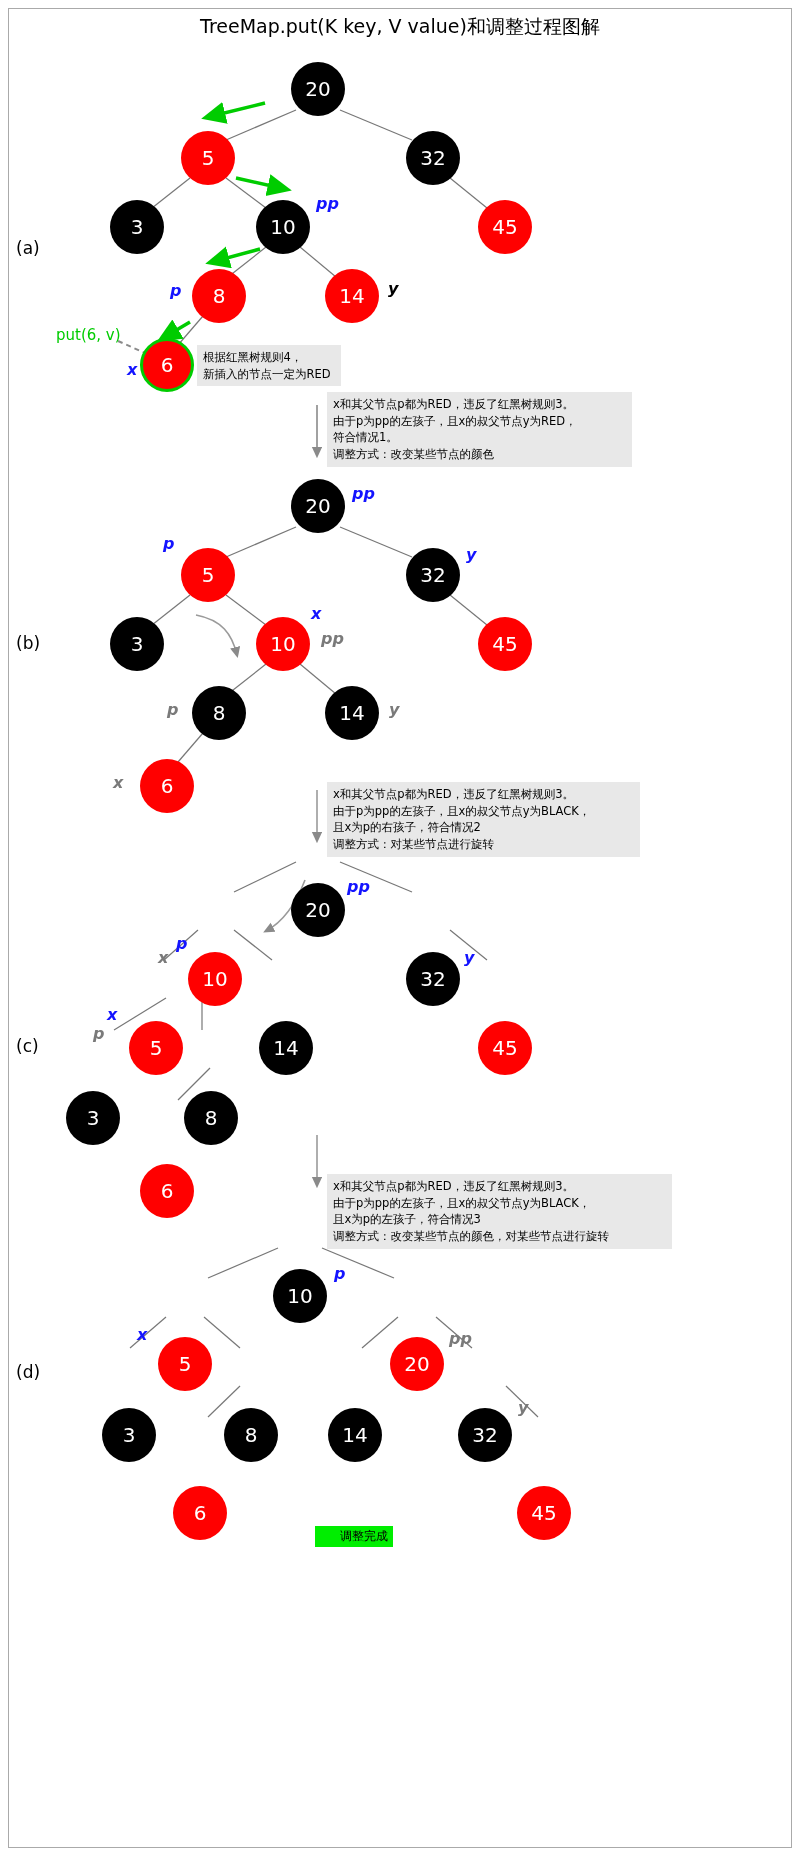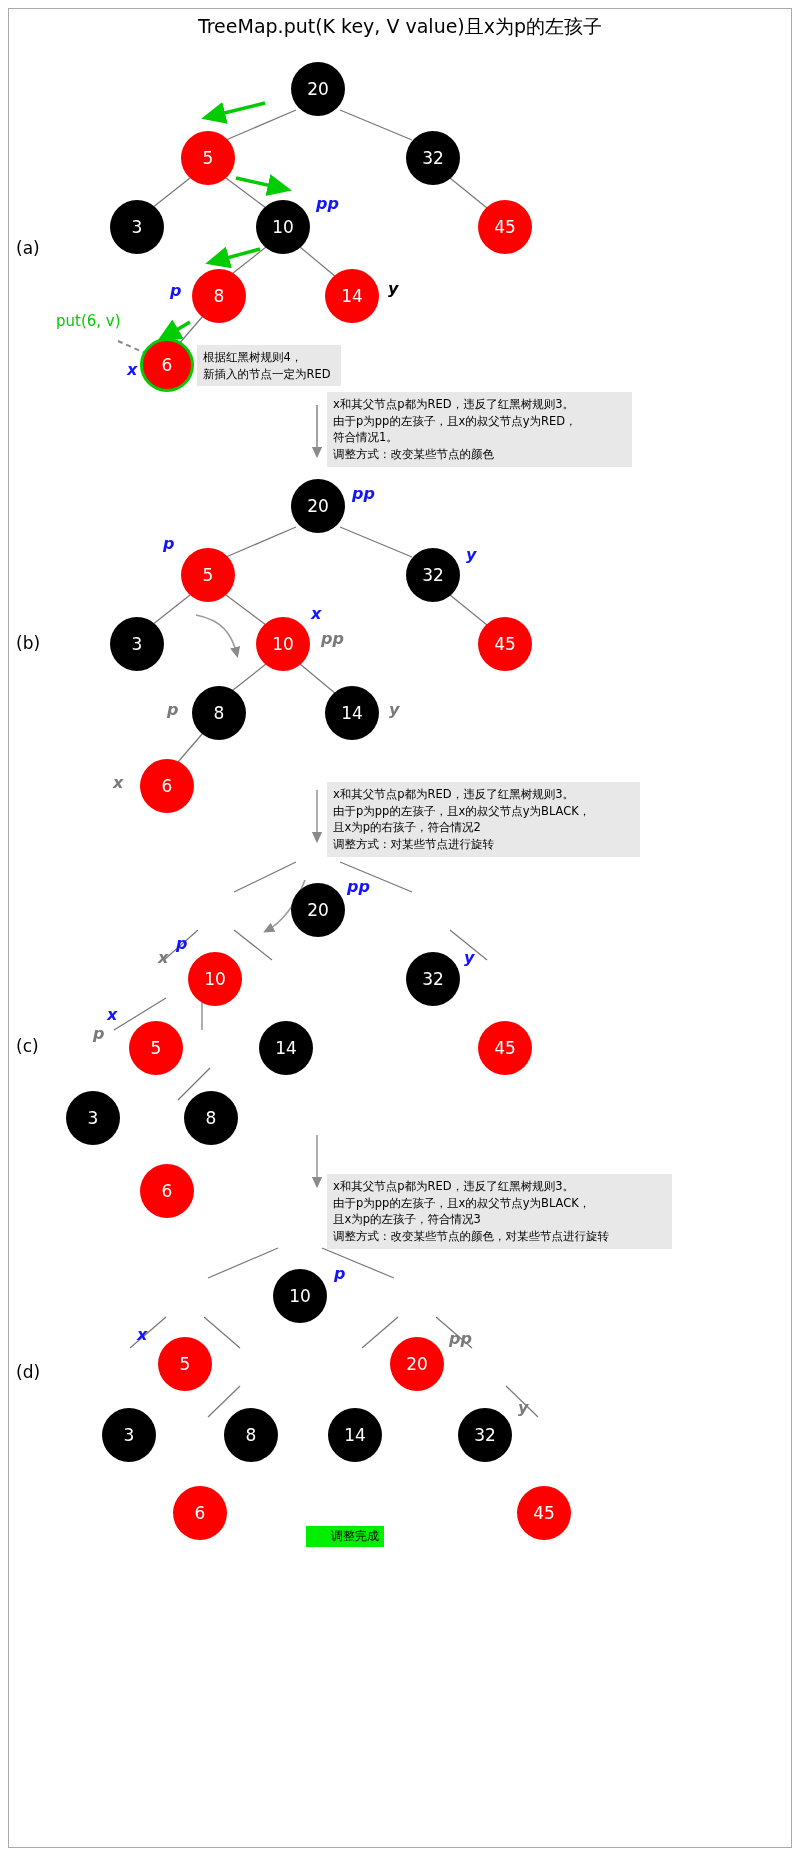--- a/index.html
+++ b/index.html
@@ -18,21 +18,21 @@
     position:absolute;left:0;top:14px;width:800px;text-align:center;
     font-size:19px;color:#000;
   }
   .stage-label{
     position:absolute;font-size:17px;color:#000;
   }
   svg.edges{position:absolute;left:0;top:0;width:800px;height:1856px;overflow:visible;pointer-events:none;}
   .node{
     position:absolute;width:54px;height:54px;border-radius:50%;
     display:flex;align-items:center;justify-content:center;
-    color:#fff;font-size:17px;font-weight:400;
+    color:#fff;font-size:20px;font-weight:400;
     box-sizing:border-box;
   }
   .node.black{background:#000000;}
   .node.red{background:#ff0000;}
   .node.ring{border:3px solid #00cc00;}
   .tag{
     position:absolute;font-size:16px;font-style:italic;font-weight:bold;
   }
   .tag.blue{color:#1414ff;}
   .tag.grey{color:#7a7a7a;}
@@ -44,21 +44,21 @@
   .done{
     position:absolute;background:#00ee00;color:#000;font-size:12px;
     padding:2px 5px;
   }
 </style>
 </head>
 <body>
 
 <div id="frame"></div>
 
-<div id="title">TreeMap.put(K key, V value)且x为p的左孩子</div>
+<div id="title">TreeMap.put(K key, V value)和调整过程图解</div>
 
 <svg class="edges">
 
   <g stroke="#777" stroke-width="1.2" fill="none">
     <line x1="296" y1="110" x2="226" y2="140"></line>
     <line x1="340" y1="110" x2="412" y2="140"></line>
     <line x1="190" y1="178" x2="152" y2="208"></line>
     <line x1="226" y1="178" x2="266" y2="208"></line>
     <line x1="450" y1="178" x2="487" y2="208"></line>
     <line x1="266" y1="247" x2="228" y2="277"></line>
@@ -144,21 +144,21 @@
 <div class="node black" style="left:256px;top:200px;">10</div>
 <div class="node red" style="left:478px;top:200px;">45</div>
 <div class="node red" style="left:192px;top:269px;">8</div>
 <div class="node red" style="left:325px;top:269px;">14</div>
 <div class="node red ring" style="left:140px;top:338px;">6</div>
 
 <div class="tag blue" style="left:316px;top:194px;">pp</div>
 <div class="tag blue" style="left:170px;top:281px;">p</div>
 <div class="tag" style="left:388px;top:279px;color:#000;">y</div>
 <div class="tag blue" style="left:127px;top:360px;">x</div>
-<div class="green-text" style="left:56px;top:312px;">put(6, v)</div>
+<div class="green-text" style="left:56px;top:326px;">put(6, v)</div>
 
 <div class="note" style="left:197px;top:345px;width:144px;white-space:pre-line;">根据红黑树规则4，
 新插入的节点一定为RED</div>
 
 <div class="note" style="left:327px;top:392px;width:305px;white-space:pre-line;">x和其父节点p都为RED，违反了红黑树规则3。
 由于p为pp的左孩子，且x的叔父节点y为RED，
 符合情况1。
 调整方式：改变某些节点的颜色</div>
 
 <div class="node black" style="left:291px;top:479px;">20</div>
@@ -215,13 +215,13 @@
 <div class="node black" style="left:328px;top:1408px;">14</div>
 <div class="node black" style="left:458px;top:1408px;">32</div>
 <div class="node red" style="left:173px;top:1486px;">6</div>
 <div class="node red" style="left:517px;top:1486px;">45</div>
 
 <div class="tag blue" style="left:334px;top:1264px;">p</div>
 <div class="tag blue" style="left:137px;top:1325px;">x</div>
 <div class="tag grey" style="left:449px;top:1329px;">pp</div>
 <div class="tag grey" style="left:518px;top:1398px;">y</div>
 
-<div class="done" style="left:306px;top:1526px;padding-left:25px;">调整完成</div>
+<div class="done" style="left:315px;top:1526px;padding-left:25px;">调整完成</div>
 
 </body></html>

